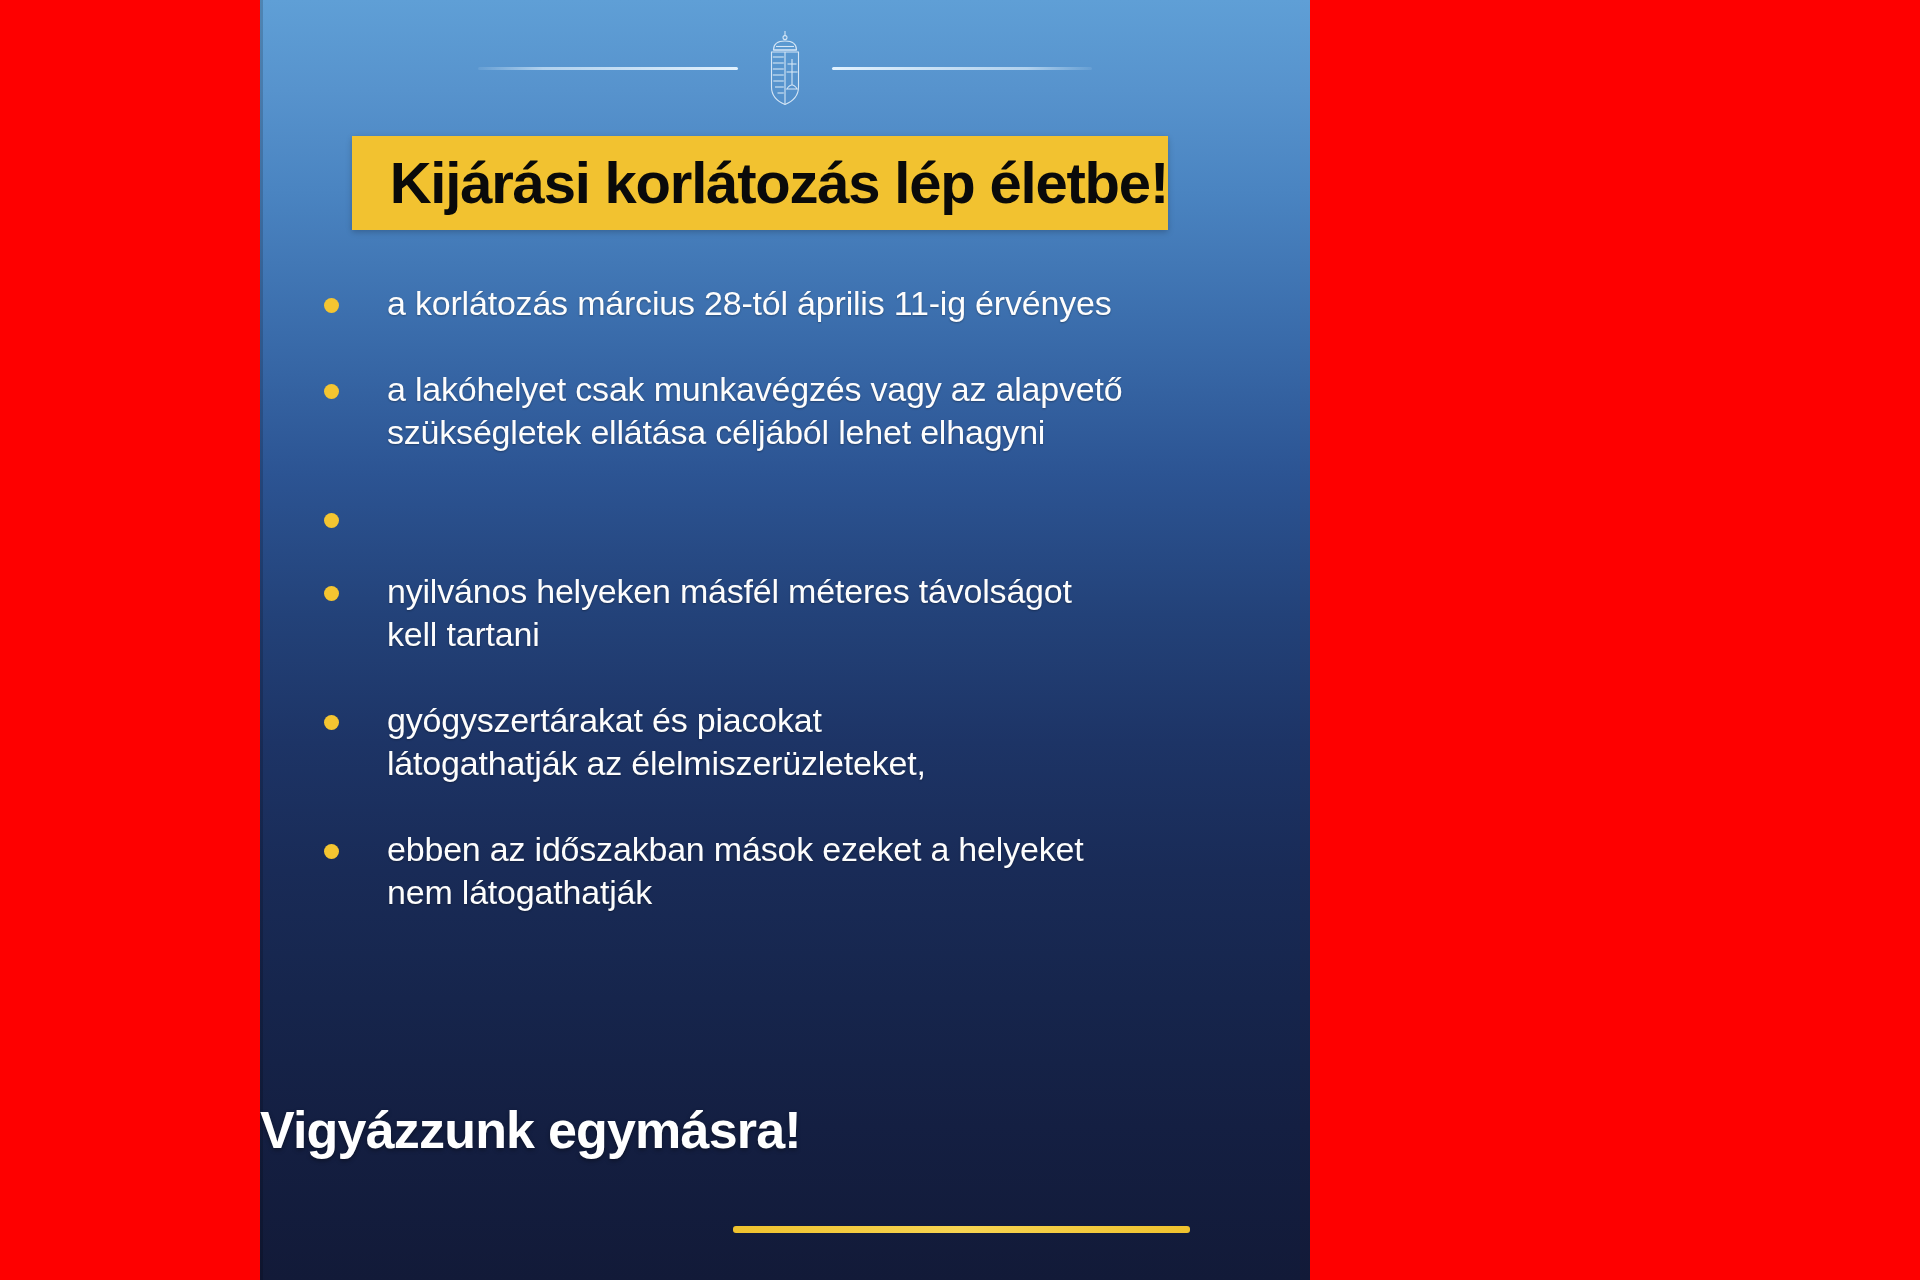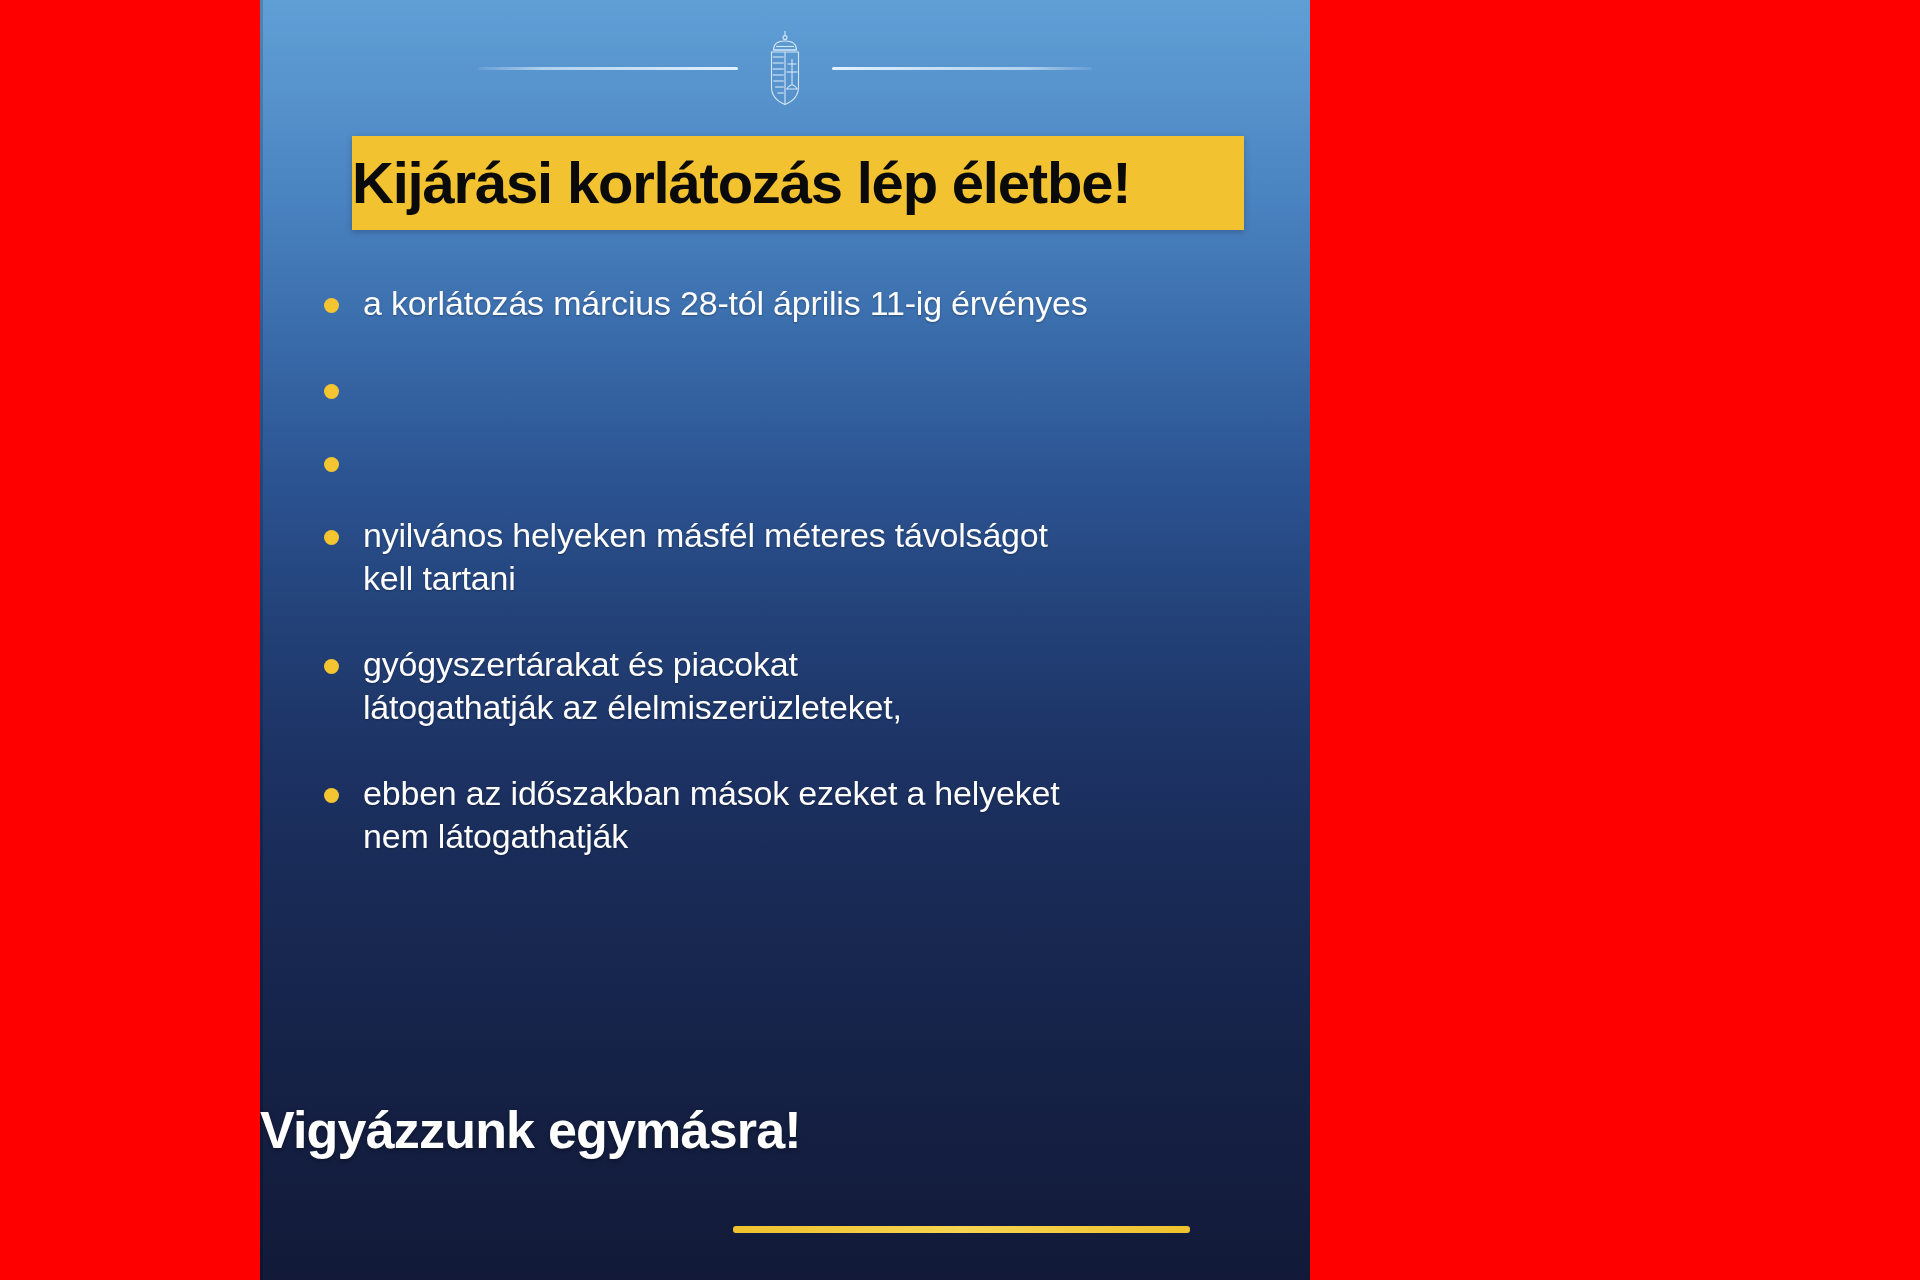--- a/index.html
+++ b/index.html
@@ -77,23 +77,23 @@
                   rgba(214,234,250,0.10) 0%,
                   rgba(214,234,250,0.70) 25%,
                   rgba(228,243,255,0.98) 100%); }
 
   #emblem { width:38px; height:78px; display:block; opacity:.92; }
 
   
   #title-banner {
     position:absolute;
     left:92px; top:136px;
-    width:892px; height:94px;
+    width:816px; height:94px;
     background:#f2c230;
-    display:flex; align-items:center; justify-content:flex-start;
+    display:flex; align-items:center; justify-content:flex-end;
     box-shadow:0 2px 6px rgba(0,0,0,0.22);
   }
   #title-text {
     color:#0a0a0a;
     font-size:58px;
     font-weight:bold;
     letter-spacing:-1.2px;
     white-space:nowrap;
     line-height:1;
   }
@@ -118,21 +118,21 @@
     margin-right:24px;
     margin-left:8px;
   }
   .bullet-text {
     color:#fdfdfd;
     font-size:34px;
     line-height:1.28;
     letter-spacing:-0.2px;
     text-shadow:0 1px 2px rgba(0,0,0,0.30);
   }
-  .bullet-text .ln { display:block; white-space:nowrap; }
+  .bullet-text .ln { display:block; white-space:nowrap;margin-left:24px; }
 
   
   #slogan {
     position:absolute;
     left:0; right:0; top:1100px;
     text-align:left;
     color:#ffffff;
     font-size:52px;
     font-weight:bold;
     letter-spacing:-0.8px;
@@ -194,20 +194,24 @@
 
     <div class="bullet-row">
       <span class="bullet-dot"></span>
       <span class="bullet-text">
         <span class="ln">a korlátozás március 28-tól április 11-ig érvényes</span>
       </span>
     </div>
 
     <div class="bullet-row">
       <span class="bullet-dot"></span>
+      <span class="bullet-text">
+        <span class="ln">a lakóhelyet csak munkavégzés vagy az alapvető</span>
+        <span class="ln">szükségletek ellátása céljából lehet elhagyni</span>
+      </span>
     </div>
 
     <div class="bullet-row">
       <span class="bullet-dot"></span>
       <span class="bullet-text">
       </span>
     </div>
 
     <div class="bullet-row">
       <span class="bullet-dot"></span>

